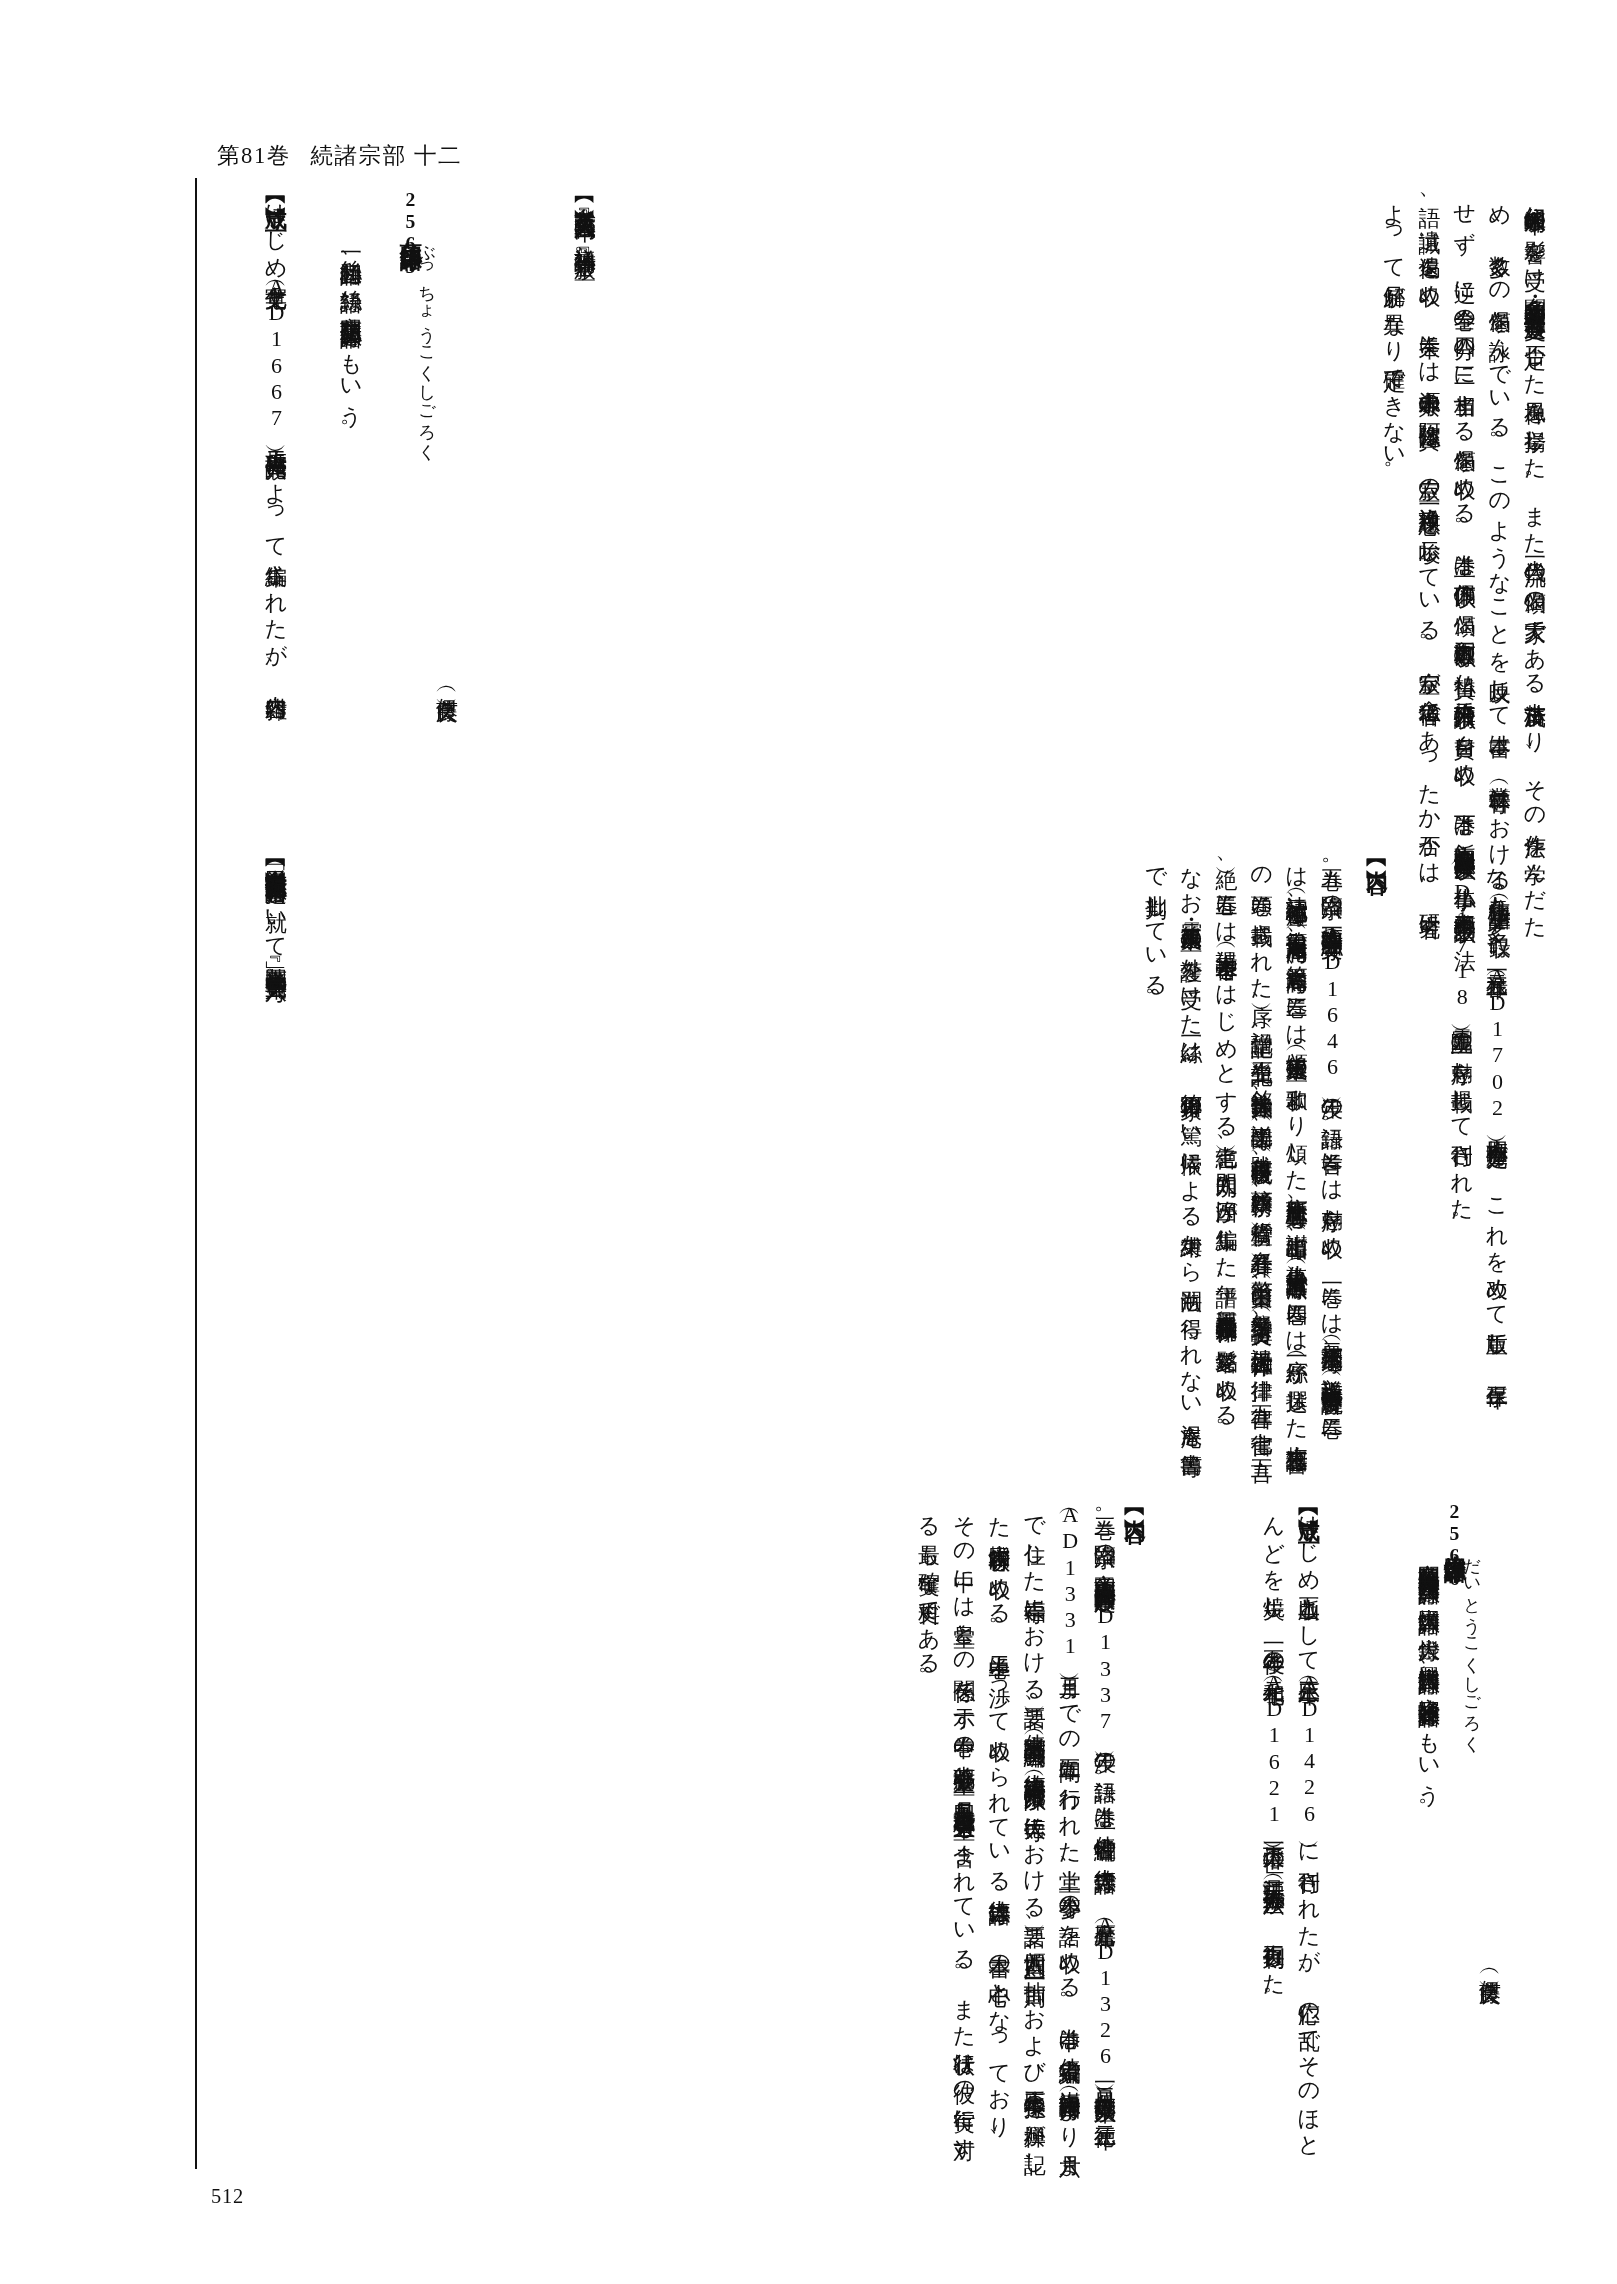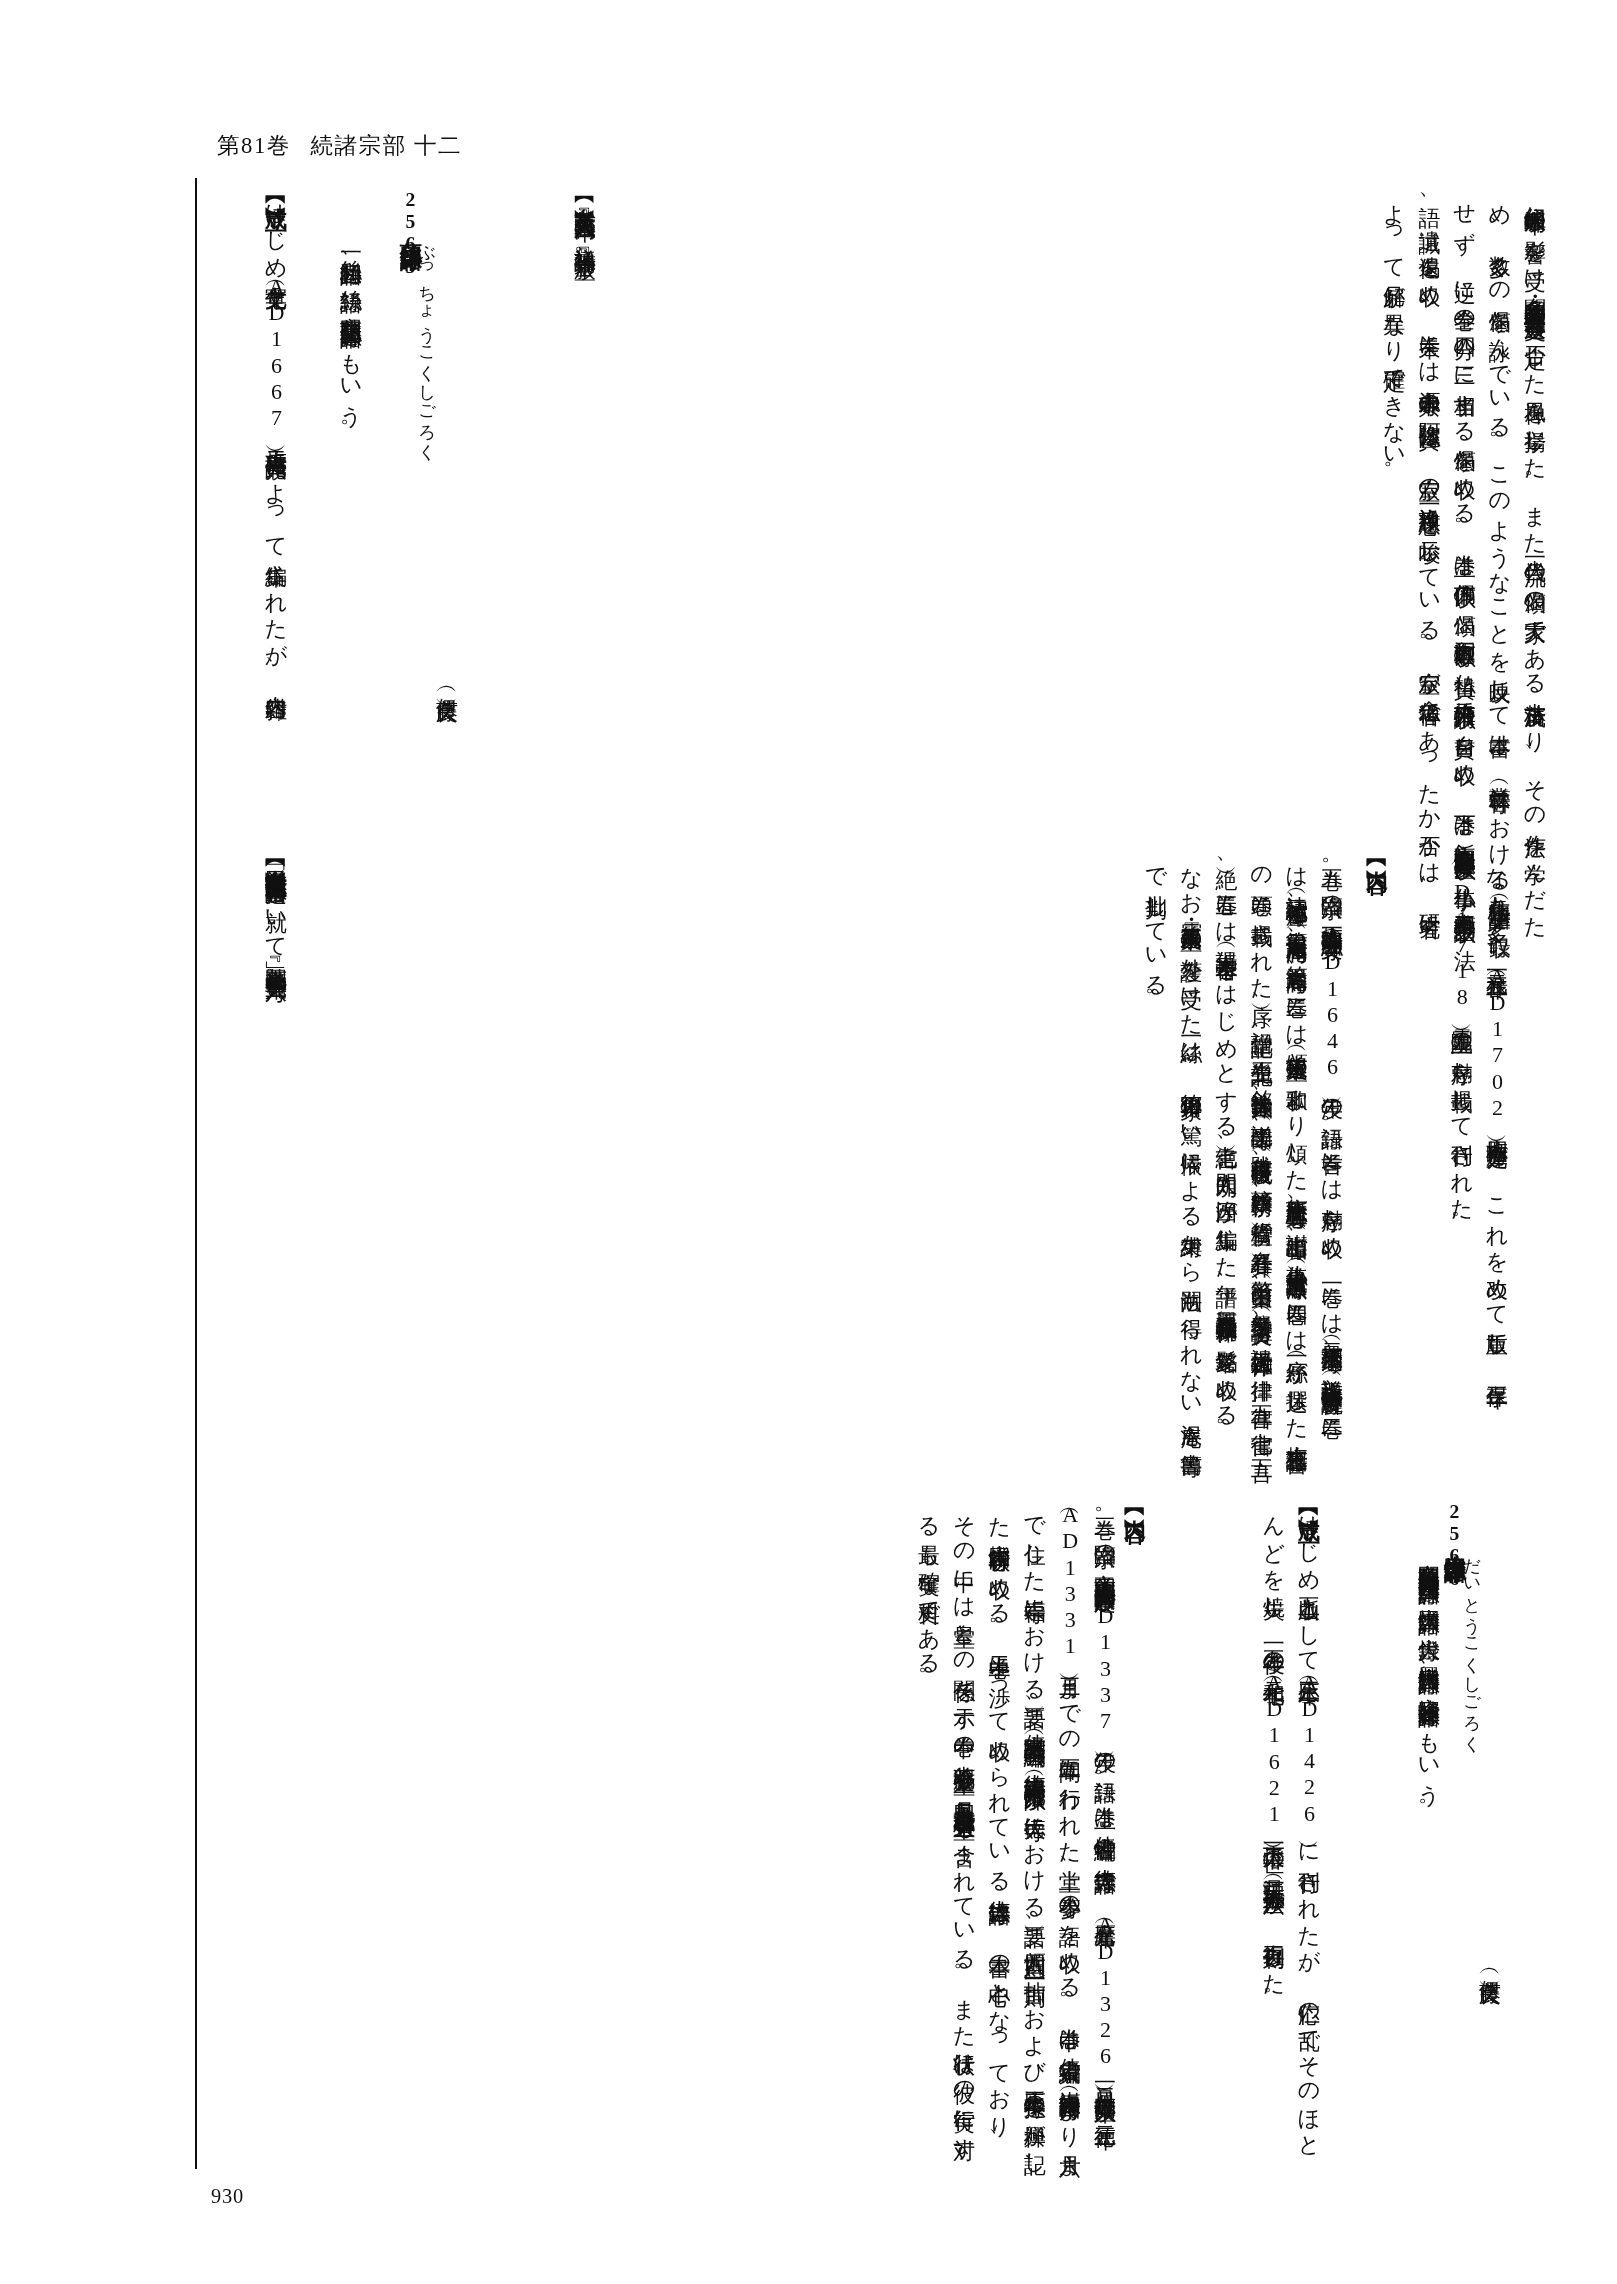--- a/index.html
+++ b/index.html
@@ -17,21 +17,21 @@
   }
 
   .page {
     position: absolute;
     inset: 0;
   }
 
   
   .running-head {
     position: absolute;
-    top: 130px;
+    top: 140px;
     left: 217px;
     font-size: 22.6px;
     letter-spacing: 1.5px;
     white-space: nowrap;
   }
   .running-head .vol { margin-right: 19.6px; }
 
   
   .head-rule {
     position: absolute;
@@ -121,16 +121,16 @@
   <div class="col" style="left:1357px; top:1546px; height:618px; width:90px;">竜宝開山特賜興禅大燈高照正燈国師語録、大燈国師語録、大燈録、興禅大燈国師語録、宗峰妙超禅師語録ともいう。</div>
 
   <div class="col bracket-label" style="left:1282px; top:1501px; height:121px; width:45px;">【成立】</div>
 
   <div class="col" style="left:1184px; top:1501px; height:664px; width:143px;">はじめ五山版として応永三三年（AD1426）に刊行されたが、応仁の乱でそのほとんどを焼失し、一五〇年後の元和七年（AD1621）大燈下一二世の江月宗玩（大徳寺一五六世）が、復刻再刊した。</div>
 
   <div class="col bracket-label" style="left:1108px; top:1501px; height:121px; width:45px;">【内容】</div>
 
   <div class="col" style="left:196px; top:1501px; height:671px; width:927px;">三巻。臨済宗の竜宝山大徳寺開山大燈国師宗峰妙超（AD1337年没）の語録。巻上は侍者性智編の大徳寺語録で、嘉暦元年（AD1326）一二月八日大徳寺開堂以来、元徳三年（AD1331）三月までの五年間に行われた上堂、小参等の語を収める。巻中は侍者宗貞編の崇福寺語録（同年四月より六月まで住した崇福寺における語要）、侍者恵眼（関山慧玄）編の大徳寺語録（同年七月帰京以降の大徳寺における語要）、頌古四八則、拈古一一則、および応永三三年遠孫の禅興が記した大燈国師行状を収める。上中二巻に渉って収められている大徳寺語録は、本書の中心となっており、その中には皇室との関係を示す巻中の寺荘等賜公拠上堂や九月旦因太上法皇恵種種剪采上堂も含まれている。また行状は彼の行実に対する最も確実な史料である。</div>
 
-  <div class="folio">930</div>
+  <div class="folio">512</div>
 
 </div>
 
 
 </body></html>

